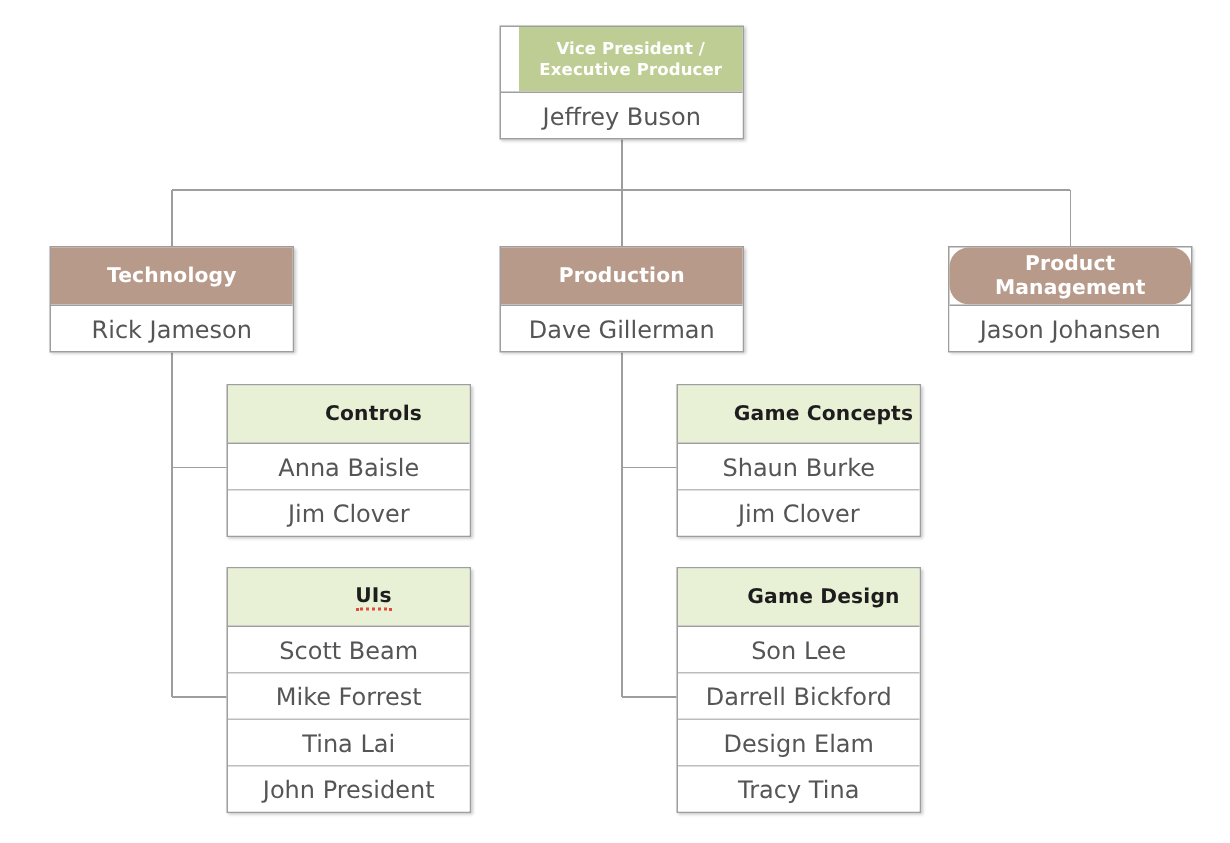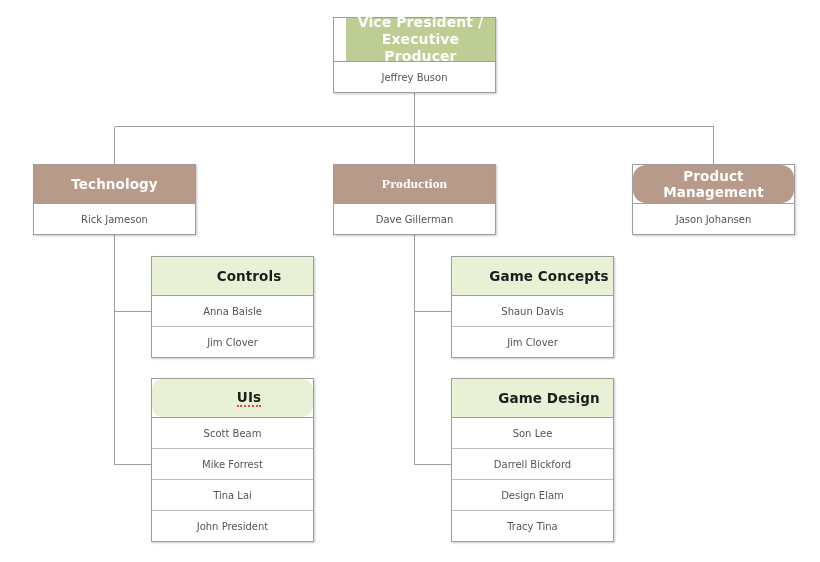--- a/index.html
+++ b/index.html
@@ -38,21 +38,21 @@
     font-weight: bold;
     line-height: 1.22;
     display: flex;
     align-items: center;
     justify-content: center;
     padding: 2px 4px;
   }
   .node-header.green {
     background: #bdcd93;
     color: #ffffff;
-    font-size: 14px;
+    font-size: 11px;
     letter-spacing: 0.1px;
     margin-left: 12px;
   }
   .node-header.brown {
     background: #b79a8a;
     color: #ffffff;
     font-size: 13.5px;
     letter-spacing: 0.1px;
   }
   .node-header.pale {
@@ -61,21 +61,21 @@
     font-size: 13.5px;
     letter-spacing: 0.1px;
     padding-left: 37px;
   }
   .node-row {
     box-sizing: border-box;
     height: 31px;
     display: flex;
     align-items: center;
     justify-content: center;
-    font-size: 10px;
+    font-size: 16px;
     color: #555555;
     background: #ffffff;
     border-top: 1px solid #bdbdbd;
   }
   .node-row.first-row {
     border-top: 1px solid #9e9e9e;
   }
   .misspelled {
     border-bottom: 2px dotted #e04a3f;
     padding-bottom: 0px;
@@ -116,48 +116,48 @@
     </div>
     <div class="node-row first-row">Jeffrey Buson</div>
   </div>
 
   <div class="node" style="left:33px; top:164px; width:163px;">
     <div class="node-header brown" style="height:38px;">Technology</div>
     <div class="node-row first-row">Rick Jameson</div>
   </div>
 
   <div class="node" style="left:333px; top:164px; width:163px;">
-    <div class="node-header brown" style="height:38px;font-family:Liberation Serif, serif;">Production</div>
+    <div class="node-header brown" style="height:38px;">Production</div>
     <div class="node-row first-row">Dave Gillerman</div>
   </div>
 
   <div class="node" style="left:632px; top:164px; width:163px;">
     <div class="node-header brown" style="height:38px;border-radius:13px;">Product Management</div>
     <div class="node-row first-row">Jason Johansen</div>
   </div>
 
   <div class="node" style="left:151px; top:256px; width:163px;">
     <div class="node-header pale" style="height:38px;">Controls</div>
     <div class="node-row first-row">Anna Baisle</div>
     <div class="node-row">Jim Clover</div>
   </div>
 
   <div class="node" style="left:151px; top:378px; width:163px;">
-    <div class="node-header pale" style="height:38px;border-radius:11px;">
+    <div class="node-header pale" style="height:38px;">
       <span class="misspelled">UIs</span>
     </div>
     <div class="node-row first-row">Scott Beam</div>
     <div class="node-row">Mike Forrest</div>
     <div class="node-row">Tina Lai</div>
     <div class="node-row">John President</div>
   </div>
 
   <div class="node" style="left:451px; top:256px; width:163px;">
     <div class="node-header pale" style="height:38px;">Game Concepts</div>
-    <div class="node-row first-row">Shaun Davis</div>
+    <div class="node-row first-row">Shaun Burke</div>
     <div class="node-row">Jim Clover</div>
   </div>
 
   <div class="node" style="left:451px; top:378px; width:163px;">
     <div class="node-header pale" style="height:38px;">Game Design</div>
     <div class="node-row first-row">Son Lee</div>
     <div class="node-row">Darrell Bickford</div>
     <div class="node-row">Design Elam</div>
     <div class="node-row">Tracy Tina</div>
   </div>

